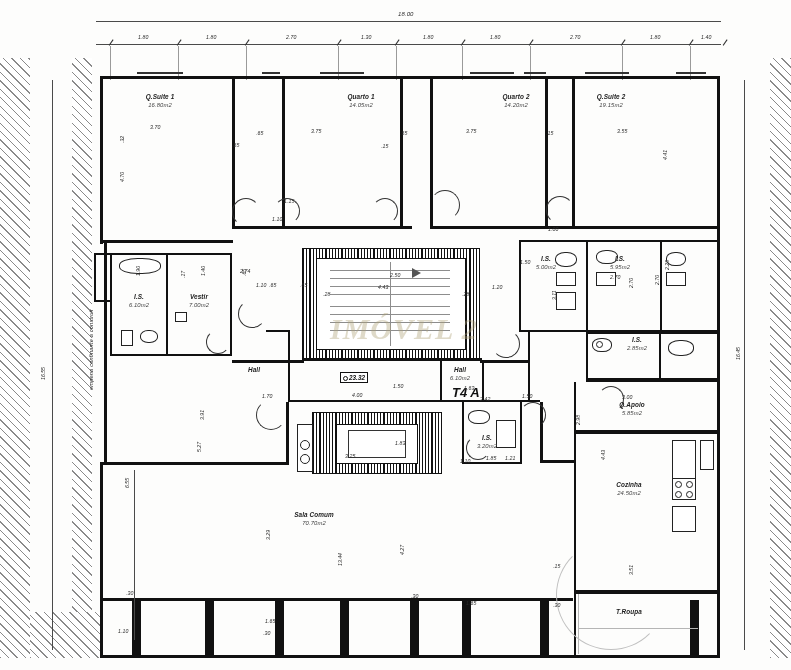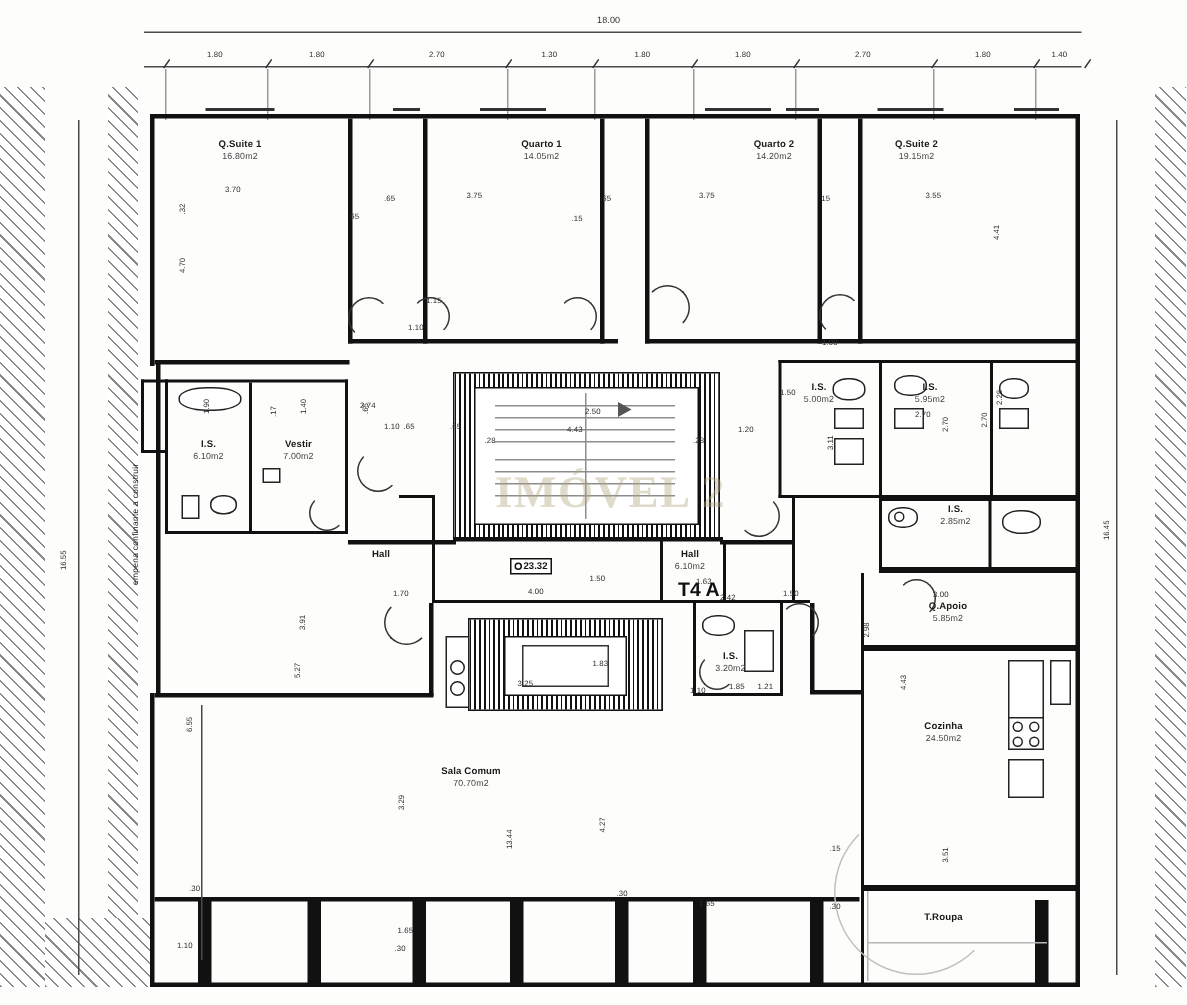--- a/index.html
+++ b/index.html
@@ -1,19 +1,19 @@
 <!DOCTYPE html>
 <html><head>
 <meta charset="utf-8">
 <title>Floor Plan</title>
 <style>
   html,body{margin:0;padding:0;background:#ffffff;}
   body{font-family:"Liberation Sans",sans-serif;}
   #plan-root{
-    position:relative;width:791px;height:670px;background:#fdfdfc;overflow:hidden;
+    position:relative;width:791px;height:670px;background:#fdfdfc;overflow:hidden;font-style:italic;
   }
   
   .abs{position:absolute;}
   .wall{position:absolute;background:#111;}
   .hatchwall{
     position:absolute;
     background:
       repeating-linear-gradient(90deg,#111 0px,#111 1.2px,#fff 1.2px,#fff 3.2px);
     border:1px solid #111;
     box-sizing:border-box;

